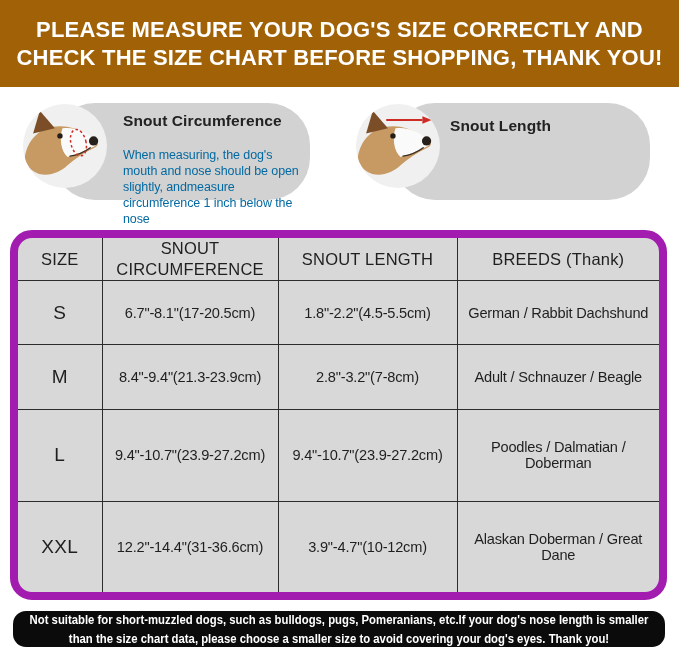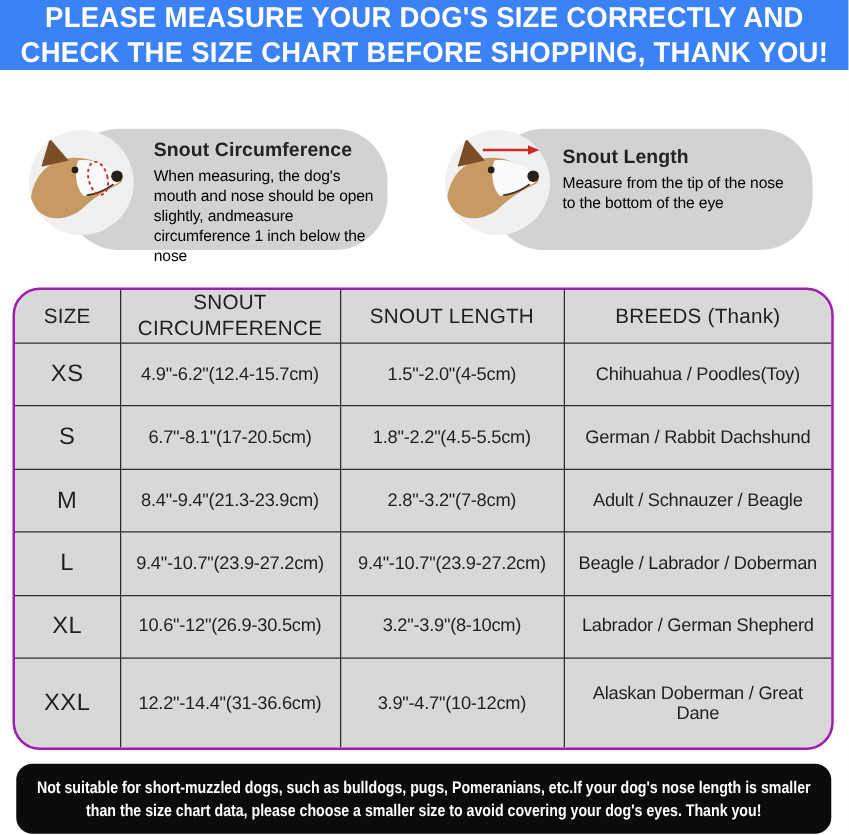--- a/index.html
+++ b/index.html
@@ -5,68 +5,68 @@
   * { box-sizing: border-box; }
   html, body { margin: 0; padding: 0; background: #fff; }
   .page {
     position: relative; width: 679px; height: 668px;
     background: #ffffff; overflow: hidden;
     font-family: "Liberation Sans", sans-serif;
   }
 
   
   .banner {
-    position: absolute; left: 0; top: 0; width: 679px; height: 56px;
-    background: #3b82f6; color: #ffffff;
+    position: absolute; left: 0; top: 0; width: 679px; height: 87px;
+    background: #a16207; color: #ffffff;
     display: flex; flex-direction: column; align-items: center; justify-content: center;
     text-align: center;
   }
   .banner div {
     font-size: 22px; line-height: 28px; font-weight: 800; letter-spacing: 0.2px;
     transform: scaleY(1.04);
   }
 
   
   .guide-rect {
     position: absolute; top: 103px; width: 257px; height: 97px;
     background: #d2d2d2; border-radius: 42px;
   }
   .guide-rect.circ { left: 53px; padding: 9px 10px 0 70px; }
   .guide-rect.len  { left: 393px; padding: 14px 10px 0 57px; }
   .guide-title { margin: 0; font-size: 15.5px; font-weight: 700; color: #222; letter-spacing: 0.1px; }
-  .guide-desc  { margin: 3px 0 0; font-size: 12.5px; line-height: 16px; color: #000000; letter-spacing: -0.1px; }
+  .guide-desc  { margin: 17px 0 0; font-size: 12.5px; line-height: 16px; color: #0369a1; letter-spacing: -0.1px; }
   .guide-circle {
     position: absolute; top: 104px; width: 84px; height: 84px;
     border-radius: 50%; background: #f0f0f0; overflow: hidden;
   }
   .guide-circle.circ { left: 23px; }
   .guide-circle.len  { left: 356px; }
   .guide-circle svg { width: 100%; height: 100%; display: block; }
 
   
   .table-wrap {
     position: absolute; left: 10px; top: 230px; width: 657px; height: 370px;
-    background: #d8d8d8; border: 2px solid #a21caf; border-radius: 22px; overflow: hidden;
+    background: #d8d8d8; border: 8px solid #a21caf; border-radius: 22px; overflow: hidden;
   }
   table { width: 100%; height: 100%; border-collapse: collapse; table-layout: fixed; }
   th, td {
     border: 1.5px solid #2c2c2c; text-align: center; vertical-align: middle;
     padding: 0 6px; color: #1f1f1f;
   }
   th { font-size: 16.5px; font-weight: 400; letter-spacing: 0.2px; line-height: 21px; }
   td { font-size: 14.6px; letter-spacing: -0.2px; }
   td.size-cell { font-size: 19px; letter-spacing: 0.4px; }
   tr > *:first-child { border-left: 0; }
   tr > *:last-child  { border-right: 0; }
   thead th { border-top: 0; }
   tbody tr:last-child td { border-bottom: 0; margin-left: 16px; }
 
   
   .note {
-    position: absolute; left: 13px; top: 611px; width: 652px; height: 56px;
+    position: absolute; left: 13px; top: 611px; width: 652px; height: 36px;
     background: #0b0b0b; border-radius: 13px;
   }
   .note p {
     position: absolute; left: 50%; top: 50%;
     transform: translate(-50%, -50%) scaleX(0.84);
     width: 742px; margin: 0;
     color: #ffffff; font-size: 13.5px; font-weight: 700; line-height: 19px;
     text-align: center;
   }
 </style>
@@ -93,21 +93,20 @@
       <circle cx="44" cy="38" r="3.2" fill="#241d1a"></circle>
       <path d="M80 52 C72 58 64 61 56 62" stroke="#3a2f26" stroke-width="1.6" fill="none" stroke-linecap="round"></path>
       <g>
         <ellipse cx="66" cy="46" rx="9" ry="16" transform="rotate(-14 66 46)" fill="none" stroke="#cf2b25" stroke-width="1.8" stroke-dasharray="3 3"></ellipse>
       </g>
     </svg>
   </div>
 
   <div class="guide-rect len">
     <h3 class="guide-title">Snout Length</h3>
-    <p class="guide-desc">Measure from the tip of the nose to the bottom of the eye</p>
   </div>
   <div class="guide-circle len">
     <svg viewBox="0 0 100 100">
       <path d="M2 66 C4 46 16 32 32 28 C48 24 62 28 74 35 L86 42 C91 45 90 50 85 52 C72 58 62 65 53 73 C40 86 12 92 2 66 Z" fill="#c79a63"></path>
       <path d="M20 8 L38 29 L12 35 Z" fill="#7c4e28"></path>
       <path d="M47 29 C60 27 72 32 85 41 C89 44 88 49 84 51 C73 56 62 61 53 63 C45 57 43 40 47 29 Z" fill="#fafafa"></path>
       <circle cx="84" cy="44" r="5.5" fill="#26201c"></circle>
       <circle cx="44" cy="38" r="3.2" fill="#241d1a"></circle>
       <path d="M80 52 C72 58 64 61 56 62" stroke="#3a2f26" stroke-width="1.6" fill="none" stroke-linecap="round"></path>
       <g>
@@ -128,48 +127,36 @@
       <thead>
         <tr>
           <th>SIZE</th>
           <th>SNOUT CIRCUMFERENCE</th>
           <th>SNOUT LENGTH</th>
           <th>BREEDS (Thank)</th>
         </tr>
       </thead>
       <tbody>
         <tr>
-          <td class="size-cell">XS</td>
-          <td>4.9"-6.2"(12.4-15.7cm)</td>
-          <td>1.5"-2.0"(4-5cm)</td>
-          <td>Chihuahua / Poodles(Toy)</td>
-        </tr>
-        <tr>
           <td class="size-cell">S</td>
           <td>6.7"-8.1"(17-20.5cm)</td>
           <td>1.8"-2.2"(4.5-5.5cm)</td>
           <td>German / Rabbit Dachshund</td>
         </tr>
         <tr>
           <td class="size-cell">M</td>
           <td>8.4"-9.4"(21.3-23.9cm)</td>
           <td>2.8"-3.2"(7-8cm)</td>
           <td>Adult / Schnauzer / Beagle</td>
         </tr>
         <tr>
           <td class="size-cell">L</td>
           <td>9.4"-10.7"(23.9-27.2cm)</td>
           <td>9.4"-10.7"(23.9-27.2cm)</td>
-          <td>Beagle / Labrador / Doberman</td>
-        </tr>
-        <tr>
-          <td class="size-cell">XL</td>
-          <td>10.6"-12"(26.9-30.5cm)</td>
-          <td>3.2"-3.9"(8-10cm)</td>
-          <td>Labrador / German Shepherd</td>
+          <td>Poodles / Dalmatian / Doberman</td>
         </tr>
         <tr>
           <td class="size-cell">XXL</td>
           <td>12.2"-14.4"(31-36.6cm)</td>
           <td>3.9"-4.7"(10-12cm)</td>
           <td>Alaskan Doberman / Great Dane</td>
         </tr>
       </tbody>
     </table>
   </div>

